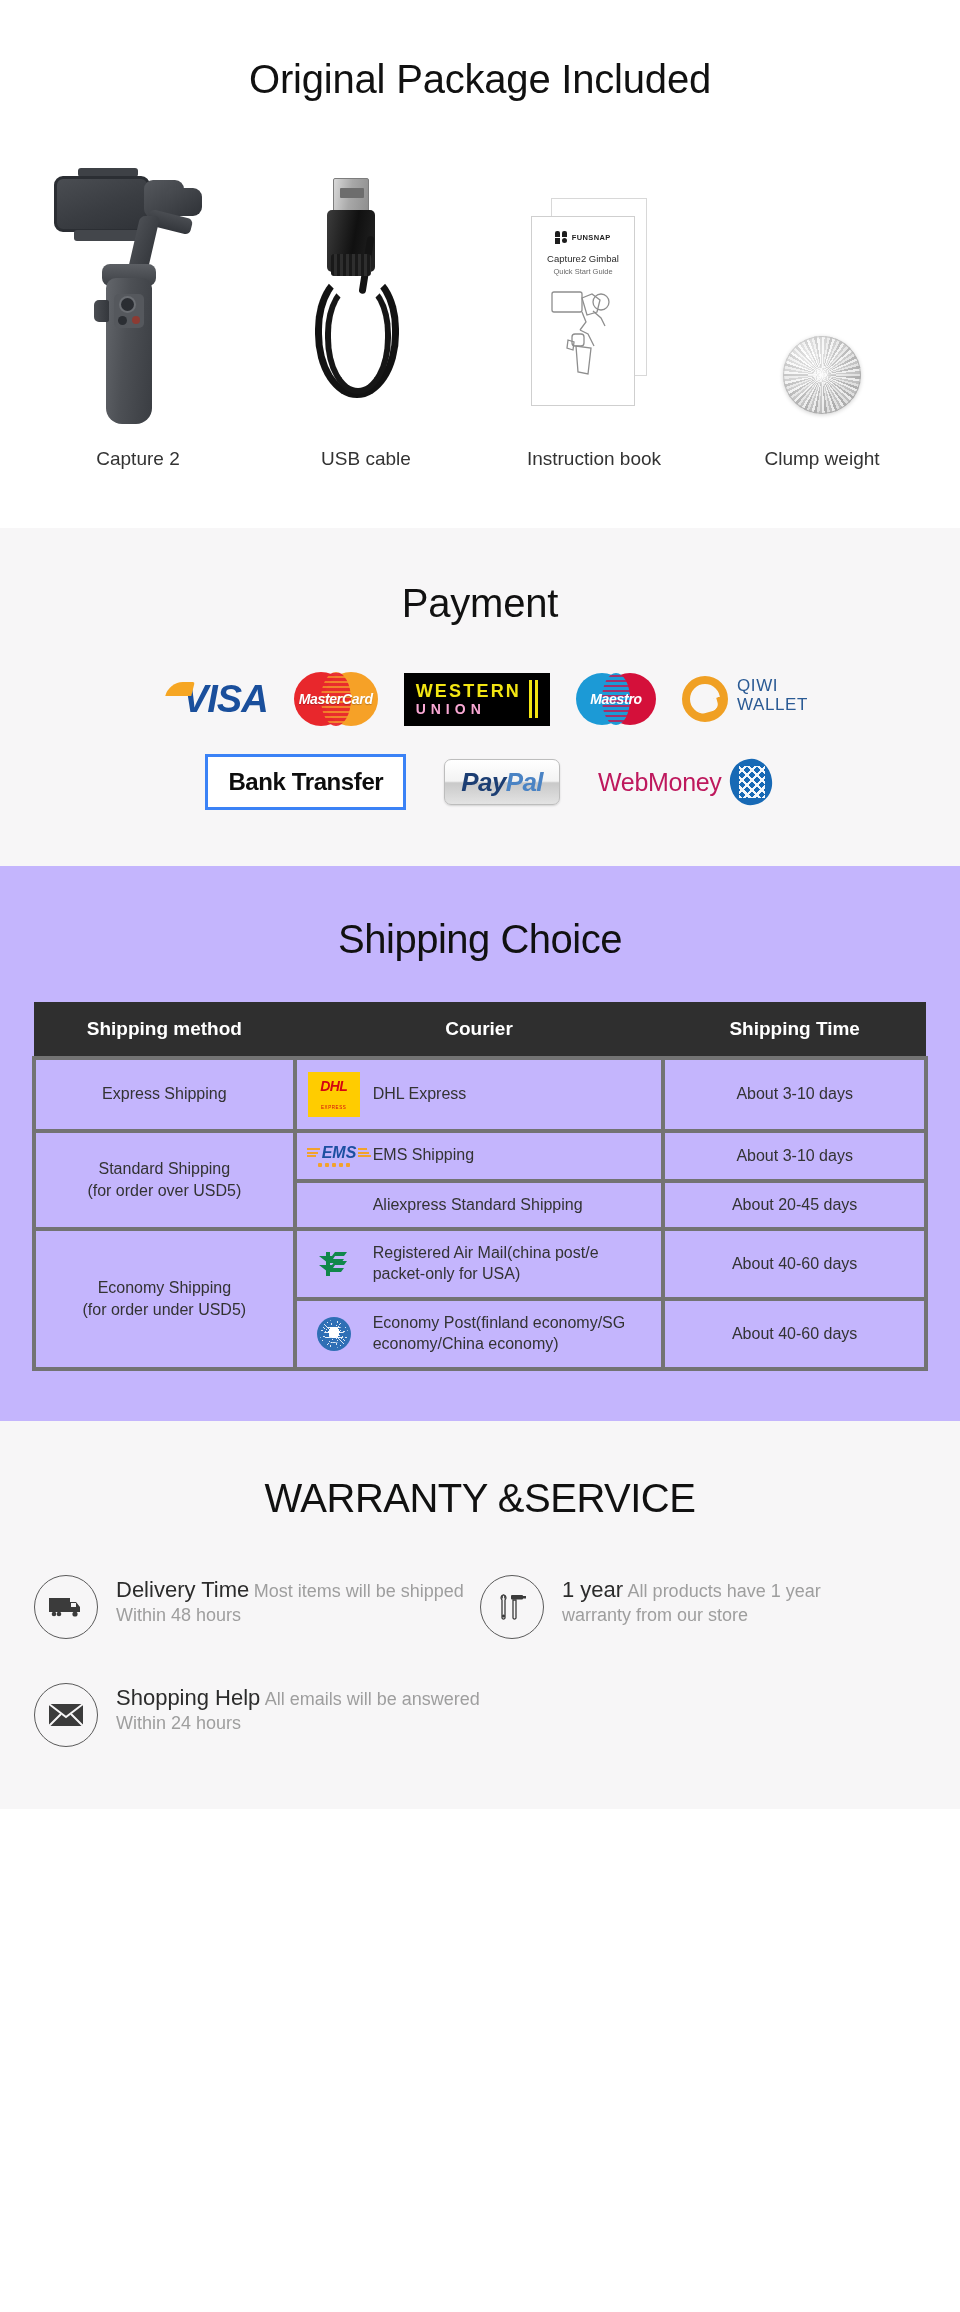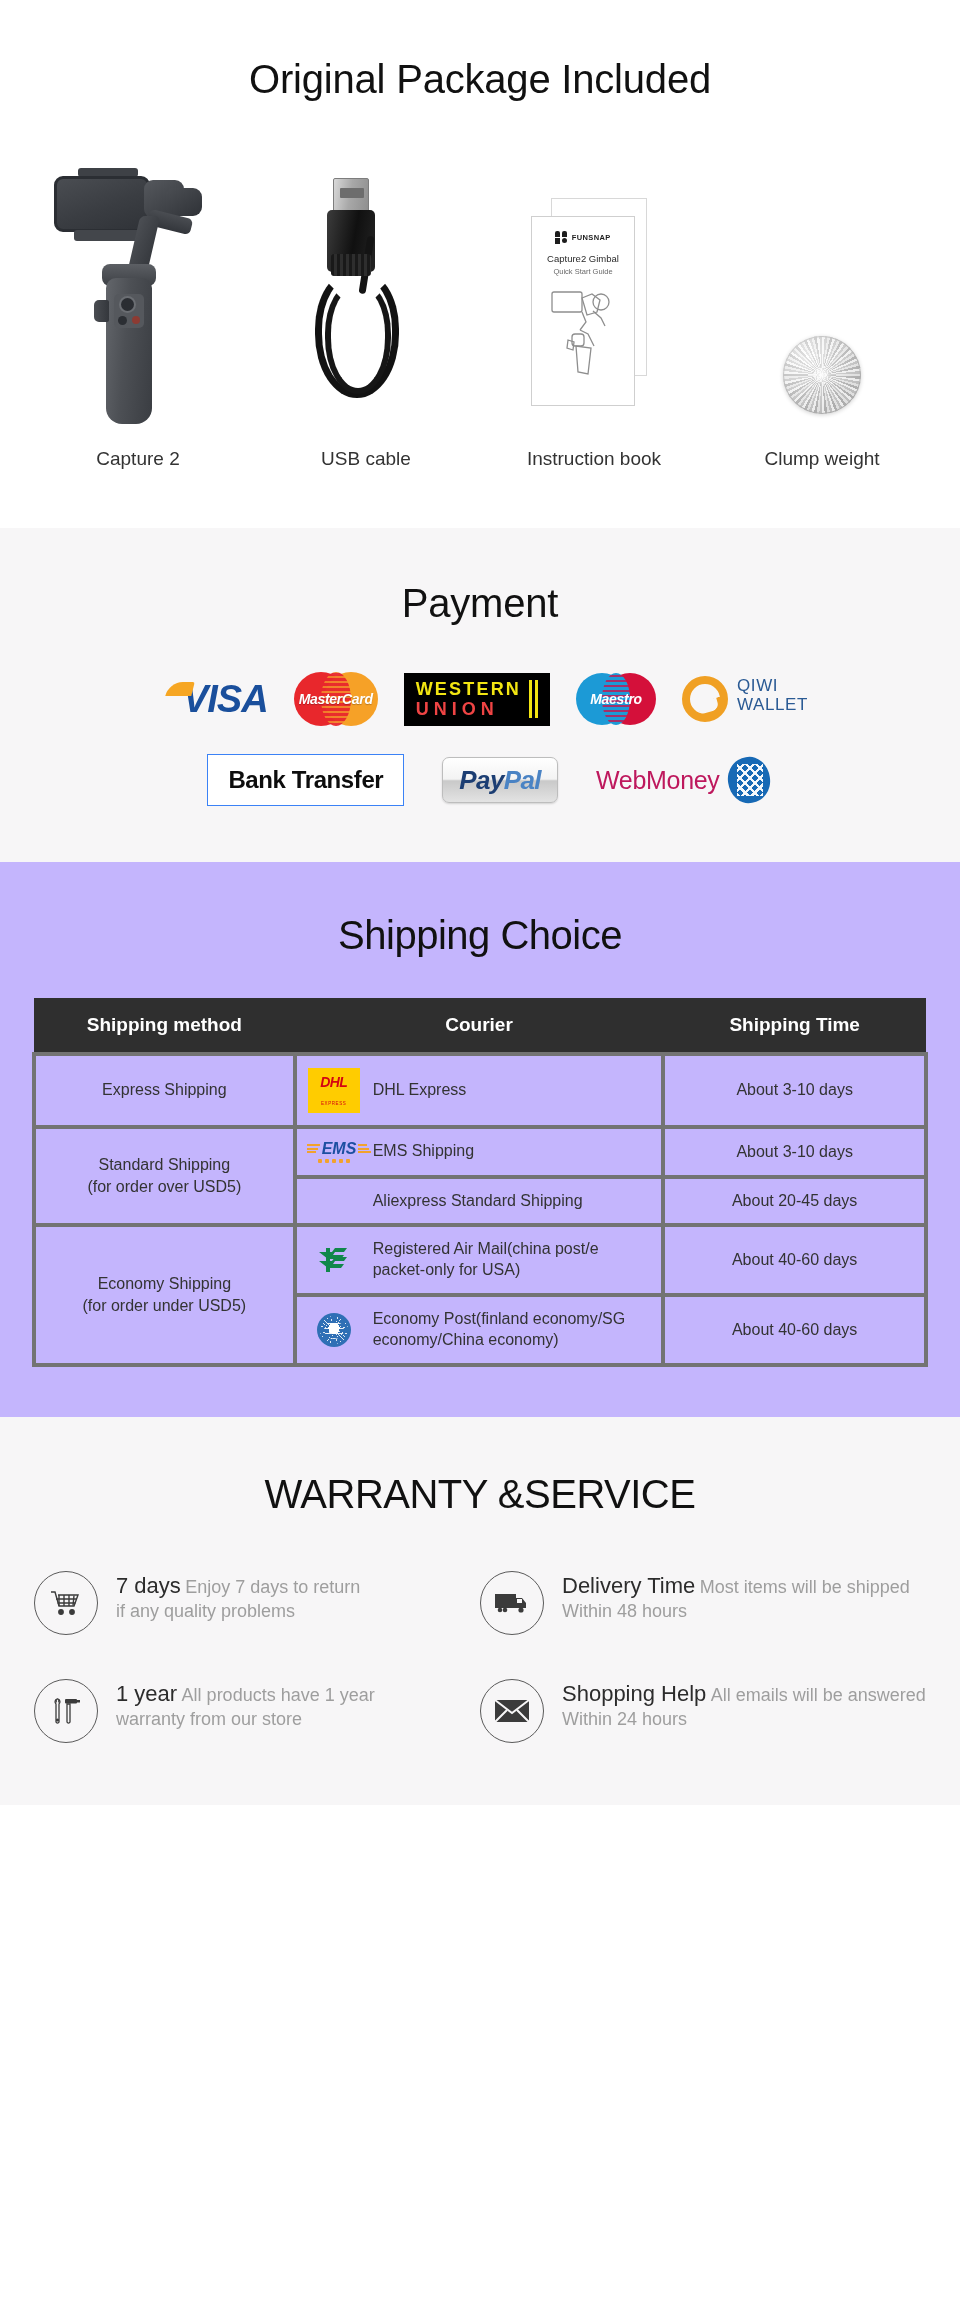--- a/index.html
+++ b/index.html
@@ -230,21 +230,21 @@
   .mc .ov { position:absolute; left:27px; top:0; width:30px; height:54px;
             background: repeating-linear-gradient(0deg,#e8272c 0 3px,#f2802b 3px 5px);
             border-radius:50%/50%; opacity:.95;}
   .mc .txt { position:absolute; left:0; right:0; top:19px; text-align:center;
              font-size:14px; font-weight:700; font-style:italic; color:#ffffff;
              letter-spacing:-0.3px; z-index:3; text-shadow: 0 1px 1px rgba(0,0,0,.25);}
   
   .wu { background:#000000; padding: 7px 12px 8px 12px; display:flex; align-items:center; gap:8px;}
   .wu-txt { display:flex; flex-direction:column; line-height:1.0; }
   .wu-l1 { color:#f2e512; font-size:18px; font-weight:700; letter-spacing:2.2px; }
-  .wu-l2 { color:#ef4444; font-size:18px; font-weight:700; letter-spacing:5px; margin-top:2px;}
+  .wu-l2 { color:#f9a8d4; font-size:14px; font-weight:700; letter-spacing:5px; margin-top:2px;}
   .wu-bars { display:flex; gap:3px; height:38px; align-items:stretch;}
   .wu-bars i { display:block; width:3px; background:#f2e512; }
   
   .mo { position:relative; width:80px; height:52px; }
   .mo .c1 { position:absolute; left:0; top:0; width:52px; height:52px;
             background:#1c9ad6; border-radius:50%; }
   .mo .c2 { position:absolute; right:0; top:0; width:52px; height:52px;
             background:#d4103a; border-radius:50%; }
   .mo .ov { position:absolute; left:26px; top:0; width:28px; height:52px;
             background: repeating-linear-gradient(0deg,#1c9ad6 0 3px,#a3306a 3px 5px);
@@ -257,21 +257,21 @@
   .qiwi-q { width:46px; height:46px; border:8px solid #f0a024; border-radius:50%;
             position:relative; }
   .qiwi-q::after { content:''; position:absolute; right:-6px; bottom:-4px;
             width:20px; height:12px; border-bottom:7px solid #f0a024;
             border-right:7px solid #f0a024; border-radius:0 0 14px 0;
             transform: rotate(-16deg); }
   .qiwi-txt { display:flex; flex-direction:column; line-height:1.12; }
   .qiwi-1 { color:#2a5a94; font-size:17px; letter-spacing:0.6px; }
   .qiwi-2 { color:#2a5a94; font-size:17px; letter-spacing:0.6px; }
   
-  .bank { border:1px solid #3b82f6; background:#ffffff;
+  .bank { border:3px solid #3b82f6; background:#ffffff;
           padding: 11px 20px; font-size:24px; font-weight:700; color:#0d0d0d;
           letter-spacing:-0.4px; }
   
   .paypal {
     background: linear-gradient(180deg,#ffffff 0%, #f3f3f3 48%, #c9c9c9 52%, #e3e3e3 100%);
     border:1px solid #bdbdbd; border-radius:7px;
     padding: 9px 16px; font-size:26px; font-weight:700; font-style:italic;
     letter-spacing:-0.6px; line-height:1;
     box-shadow: 0 1px 2px rgba(0,0,0,.15);
   }
@@ -646,38 +646,20 @@
 
       </tbody>
     </table>
   </section>
 
   <section class="sec-warranty">
     <h2 class="sec-title tight">WARRANTY &amp;SERVICE</h2>
 
     <div class="war-grid">
 
-      <div class="war-item">
-        <span class="war-circle">
-          <svg width="34" height="30" viewBox="0 0 34 30" fill="none" stroke="#3b3b3b" stroke-width="1.4">
-            <path d="M2 4 h4 l4 14 h15 l4 -11 h-20"></path>
-            <path d="M10 7 v11 M15 7 v11 M20 7 v11 M25 7.5 l-1 10"></path>
-            <path d="M7 11 h21 M8.5 15 h18"></path>
-            <circle cx="12" cy="24" r="2.2" fill="#3b3b3b"></circle>
-            <circle cx="23" cy="24" r="2.2" fill="#3b3b3b"></circle>
-          </svg>
-        </span>
-        <span class="war-txt">
-          <span class="war-title">7 days</span>
-          <span class="war-desc">
-            <span>Enjoy 7 days to return</span><br>
-            <span>if any quality problems</span>
-          </span>
-        </span>
-      </div>
 
       <div class="war-item">
         <span class="war-circle">
           <svg width="36" height="26" viewBox="0 0 36 26">
             <rect x="1" y="4" width="21" height="14" fill="#3b3b3b"></rect>
             <path d="M22 8 h6 l4 5 v5 h-10 z" fill="#3b3b3b"></path>
             <rect x="23" y="9" width="5" height="4" fill="#f7f6f7"></rect>
             <circle cx="6" cy="20" r="2.3" fill="#3b3b3b"></circle>
             <circle cx="11" cy="20" r="2.3" fill="#3b3b3b"></circle>
             <circle cx="27" cy="20" r="2.6" fill="#3b3b3b"></circle>

